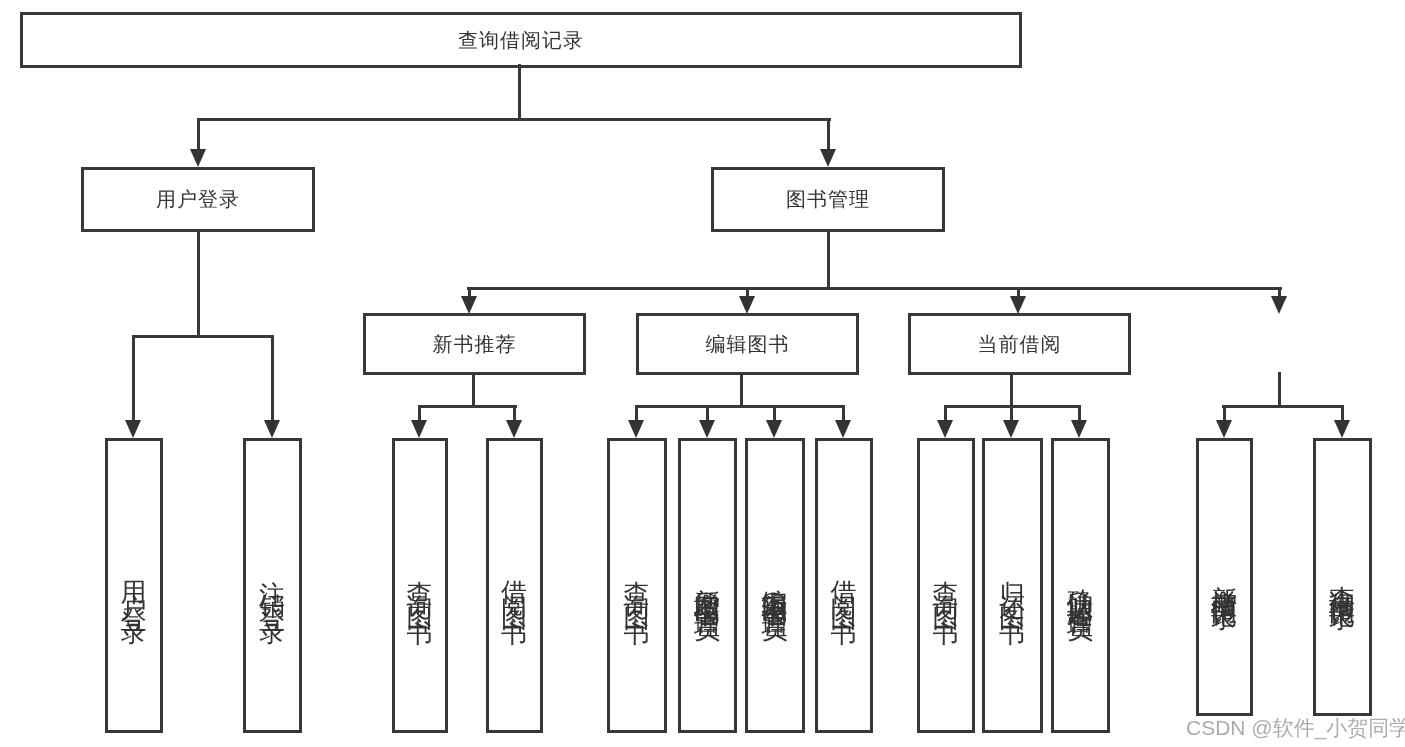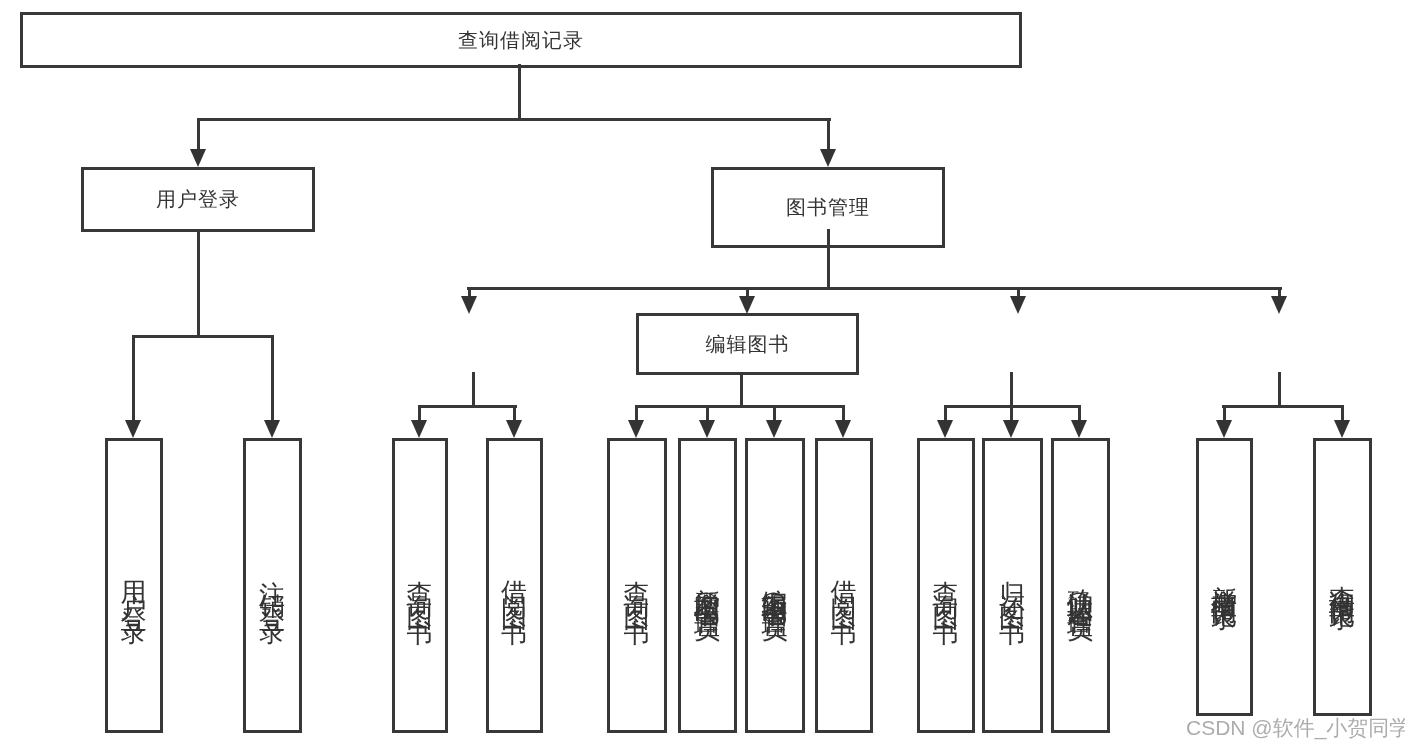--- a/index.html
+++ b/index.html
@@ -41,21 +41,21 @@
   <div class="line" style="left:518px;top:64px;width:3px;height:57px"></div>
   <div class="line" style="left:198px;top:118px;width:633px;height:3px"></div>
   <div class="line" style="left:197px;top:118px;width:3px;height:34px"></div>
   <div class="arw" style="left:190px;top:149px"></div>
   <div class="line" style="left:827px;top:118px;width:3px;height:34px"></div>
   <div class="arw" style="left:820px;top:149px"></div>
 
   <div class="box" style="left:81px;top:167px;width:234px;height:65px">
     <span class="hlabel">用户登录</span>
   </div>
-  <div class="box" style="left:711px;top:167px;width:234px;height:81px">
+  <div class="box" style="left:711px;top:167px;width:234px;height:65px">
     <span class="hlabel">图书管理</span>
   </div>
 
   <div class="line" style="left:197px;top:229px;width:3px;height:107px"></div>
   <div class="line" style="left:132px;top:335px;width:142px;height:3px"></div>
   <div class="line" style="left:132px;top:335px;width:3px;height:87px"></div>
   <div class="arw" style="left:125px;top:420px"></div>
   <div class="line" style="left:271px;top:335px;width:3px;height:87px"></div>
   <div class="arw" style="left:264px;top:420px"></div>
 
@@ -63,22 +63,28 @@
   <div class="line" style="left:467px;top:287px;width:815px;height:3px"></div>
   <div class="line" style="left:468px;top:287px;width:3px;height:12px"></div>
   <div class="arw" style="left:461px;top:296px"></div>
   <div class="line" style="left:746px;top:287px;width:3px;height:12px"></div>
   <div class="arw" style="left:739px;top:296px"></div>
   <div class="line" style="left:1017px;top:287px;width:3px;height:12px"></div>
   <div class="arw" style="left:1010px;top:296px"></div>
   <div class="line" style="left:1278px;top:287px;width:3px;height:12px"></div>
   <div class="arw" style="left:1271px;top:296px"></div>
 
+  <div class="box" style="left:363px;top:313px;width:223px;height:62px">
+    <span class="hlabel">新书推荐</span>
+  </div>
   <div class="box" style="left:636px;top:313px;width:223px;height:62px">
     <span class="hlabel">编辑图书</span>
+  </div>
+  <div class="box" style="left:908px;top:313px;width:223px;height:62px">
+    <span class="hlabel">当前借阅</span>
   </div>
 
   <div class="line" style="left:472px;top:372px;width:3px;height:36px"></div>
   <div class="line" style="left:418px;top:405px;width:99px;height:3px"></div>
   <div class="line" style="left:418px;top:405px;width:3px;height:17px"></div>
   <div class="arw" style="left:411px;top:420px"></div>
   <div class="line" style="left:513px;top:405px;width:3px;height:17px"></div>
   <div class="arw" style="left:506px;top:420px"></div>
 
   <div class="line" style="left:740px;top:372px;width:3px;height:36px"></div>

